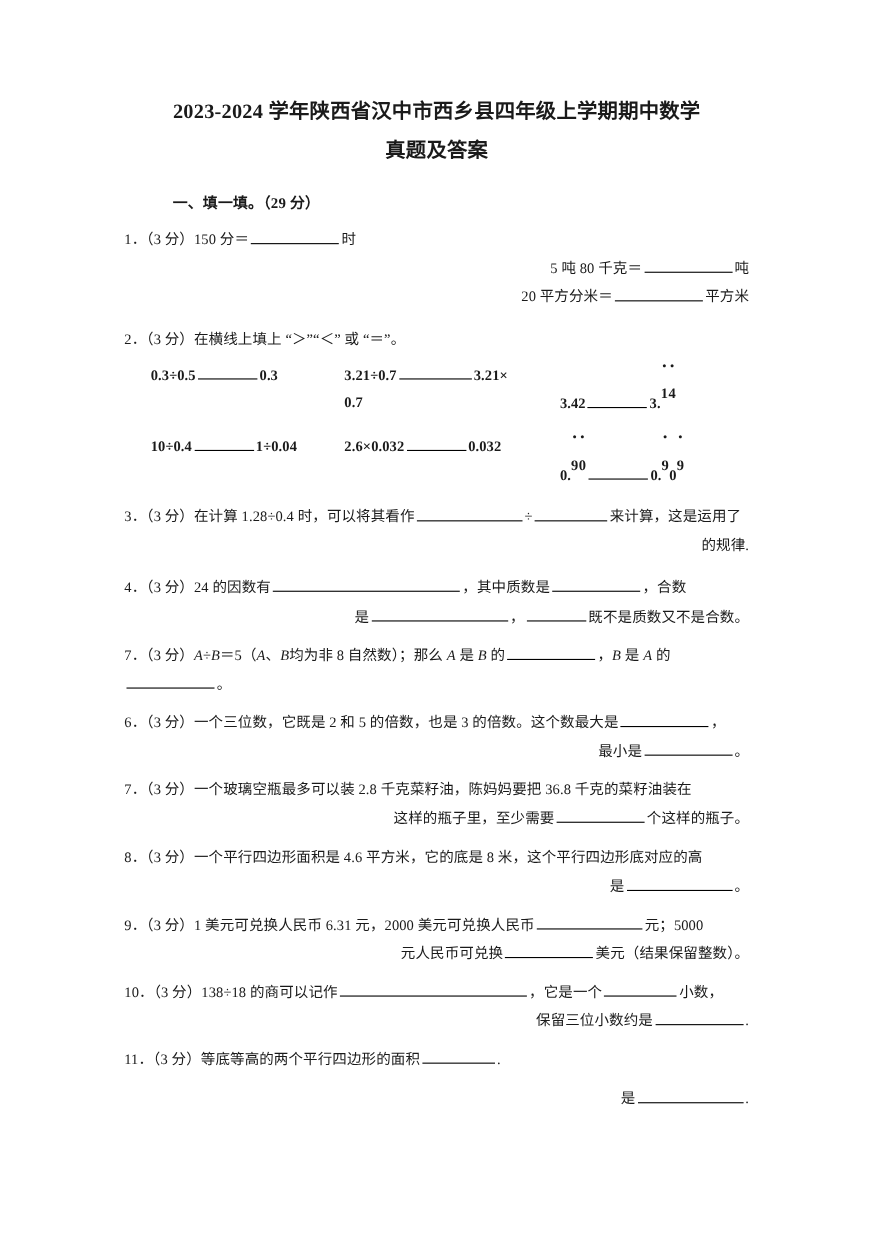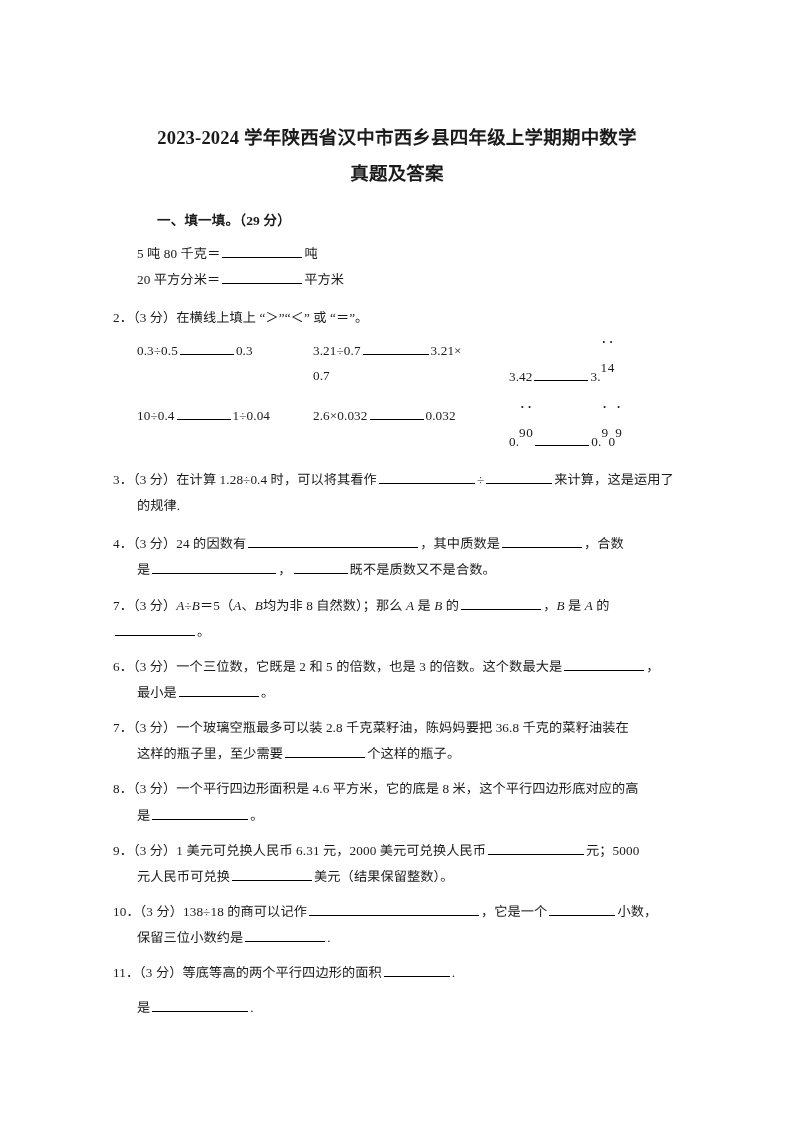--- a/index.html
+++ b/index.html
@@ -20,21 +20,21 @@
   }
   .sheet {
     position: absolute;
     left: 113px;
     top: 0;
     width: 568px;
   }
 
   
   .doc-title {
-    margin-top: 120px;
+    margin-top: 84px;
     font-size: 18.5px;
     font-weight: bold;
     line-height: 1.95;
     text-align: center;
     letter-spacing: 0.2px;
   }
   .doc-title .line2 { display: block; }
 
   
   .section-head {
@@ -47,21 +47,21 @@
 
   
   .q {
     font-size: 13.2px;
     line-height: 1.98;
     margin-top: 12px;
     letter-spacing: 0.1px;
   }
   .q.tight { margin-top: 9px; }
   .q-body { display: block; }
-  .indent { display: block; padding-left: 24px; }
+  .indent { display: block; padding-left: 24px; text-align: right; }
 
   
   .blank {
     display: inline-block;
     border-bottom: 1.15px solid #000;
     vertical-align: baseline;
     height: 1em;
     margin: 0 2px;
   }
   .b-s   { width: 54px; }
@@ -74,20 +74,21 @@
   var, .ital {
     font-style: italic;
     font-family: "Liberation Serif", serif;
   }
 
   
   .cmp-wrap {
     display: block;
     padding-left: 24px;
     margin-top: 2px;
+    font-weight: bold;
   }
   .cmp-row {
     display: flex;
     align-items: flex-start;
     margin-top: 6px;
   }
   .cmp-cell {
     font-size: 13.2px;
     line-height: 1.95;
   }
@@ -134,20 +135,23 @@
   <div class="sheet">
 
     <div class="doc-title">
       <span>2023-2024 学年陕西省汉中市西乡县四年级上学期期中数学</span>
       <span class="line2">真题及答案</span>
     </div>
 
     <div class="section-head">一、填一填。（29 分）</div>
 
     <div class="q">
+      <span class="q-body">
+        <span>1．（3 分）150 分＝</span><span class="blank b-l"></span><span>时</span>
+      </span>
       <span class="indent">
         <span>5 吨 80 千克＝</span><span class="blank b-l"></span><span>吨</span>
       </span>
       <span class="indent">
         <span>20 平方分米＝</span><span class="blank b-l"></span><span>平方米</span>
       </span>
     </div>
 
     <div class="q">
       <span class="q-body">2．（3 分）在横线上填上 “＞”“＜” 或 “＝”。</span>

